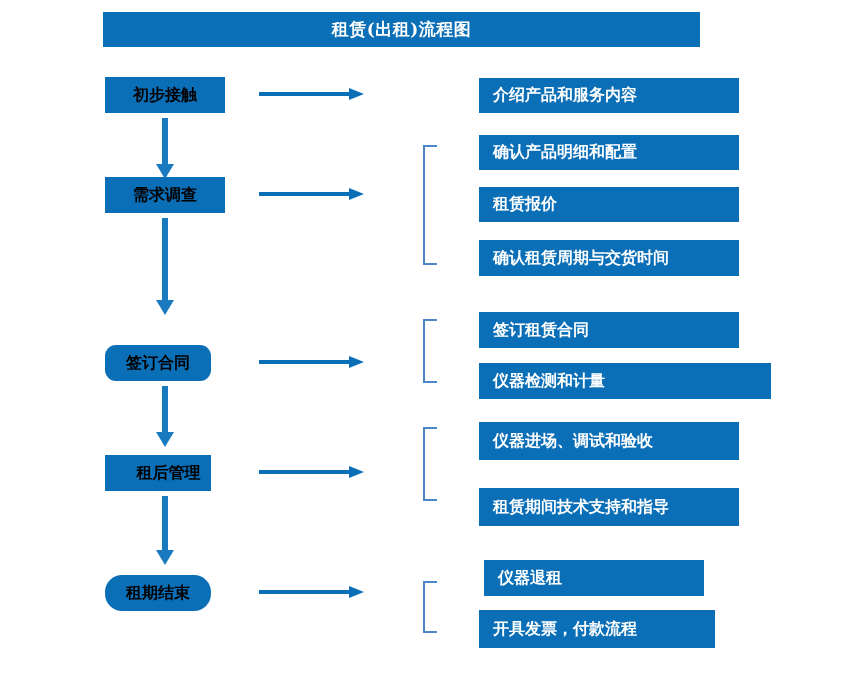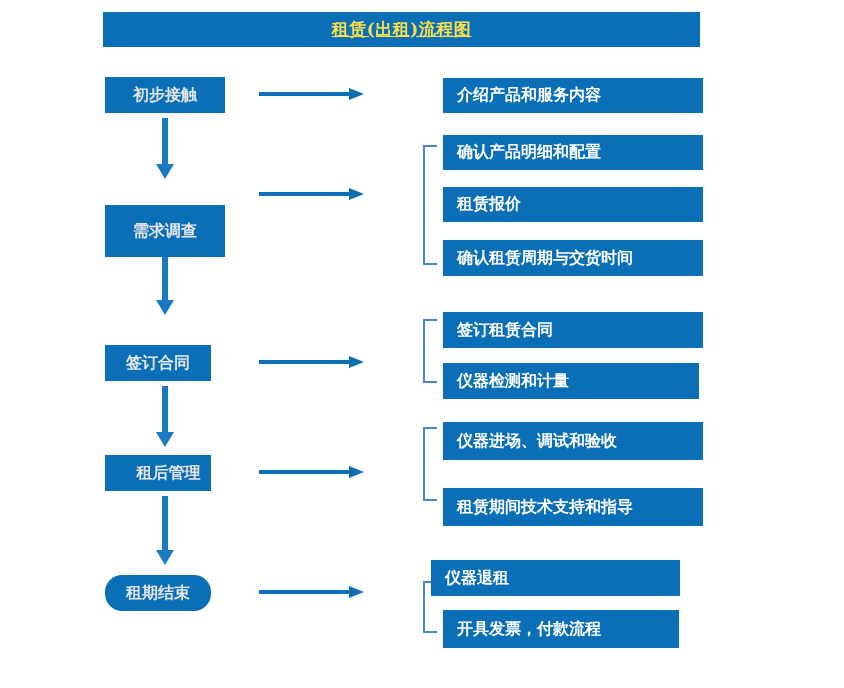--- a/index.html
+++ b/index.html
@@ -28,53 +28,53 @@
     left: 103px;
     top: 12px;
     width: 597px;
     height: 35px;
     background: #0b6fb8;
     display: flex;
     align-items: center;
     justify-content: center;
   }
   .title-bar .title-text {
-    color: #fde047;
+    color: #ffffff;
     font-size: 17px;
     font-weight: bold;
     letter-spacing: 0.5px;
     font-family: "DejaVu Serif", "Liberation Serif", serif;
-    text-decoration: underline;
   }
 
   
   .stage-box {
     position: absolute;
     background: #0b6fb8;
     display: flex;
     align-items: center;
     justify-content: center;
     box-sizing: border-box;
   }
   .stage-box .stage-label {
-    color: #e5e5e5;
+    color: #000000;
     font-size: 16px;
     font-weight: bold;
     font-family: Liberation Mono, monospace;
     white-space: nowrap;
   }
 
   
   .detail-box {
     position: absolute;
     background: #0b6fb8;
     display: flex;
     align-items: center;
     box-sizing: border-box;
     padding-left: 14px;
+    margin-left: 36px;
   }
   .detail-box .detail-label {
     color: #ffffff;
     font-size: 16px;
     font-weight: bold;
     font-family: "DejaVu Serif", "Liberation Serif", serif;
     white-space: nowrap;
   }
 
   
@@ -146,25 +146,25 @@
     </g>
     <g fill="none" stroke="#4a86c8" stroke-width="2">
       <path d="M 437 582 L 424 582 L 424 632 L 437 632"></path>
     </g>
   </svg>
 
   <div class="stage-box" style="left:105px; top:77px; width:120px; height:36px;">
     <span class="stage-label">初步接触</span>
   </div>
 
-  <div class="stage-box" style="left:105px; top:177px; width:120px; height:52px;margin-top:28px;">
+  <div class="stage-box" style="left:105px; top:177px; width:120px; height:36px;">
     <span class="stage-label">需求调查</span>
   </div>
 
-  <div class="stage-box" style="left:105px; top:345px; width:106px; height:36px;">
+  <div class="stage-box" style="left:105px; top:345px; width:106px; height:36px;border-radius:11px;">
     <span class="stage-label">签订合同</span>
   </div>
 
   <div class="stage-box" style="left:105px; top:455px; width:106px; height:36px;padding-left:21px;">
     <span class="stage-label">租后管理</span>
   </div>
 
   <div class="stage-box" style="left:105px; top:575px; width:106px; height:36px;border-radius:17px;">
     <span class="stage-label">租期结束</span>
   </div>
@@ -182,33 +182,33 @@
   </div>
 
   <div class="detail-box" style="left:443px; top:240px; width:260px; height:36px;">
     <span class="detail-label">确认租赁周期与交货时间</span>
   </div>
 
   <div class="detail-box" style="left:443px; top:312px; width:260px; height:36px;">
     <span class="detail-label">签订租赁合同</span>
   </div>
 
-  <div class="detail-box" style="left:443px; top:363px; width:256px; height:36px;">
+  <div class="detail-box" style="left:443px; top:363px; width:292px; height:36px;">
     <span class="detail-label">仪器检测和计量</span>
   </div>
 
   <div class="detail-box" style="left:443px; top:422px; width:260px; height:38px;">
     <span class="detail-label">仪器进场、调试和验收</span>
   </div>
 
   <div class="detail-box" style="left:443px; top:488px; width:260px; height:38px;">
     <span class="detail-label">租赁期间技术支持和指导</span>
   </div>
 
-  <div class="detail-box" style="left:431px; top:560px; width:249px; height:36px;">
+  <div class="detail-box" style="left:448px; top:560px; width:220px; height:36px;">
     <span class="detail-label">仪器退租</span>
   </div>
 
   <div class="detail-box" style="left:443px; top:610px; width:236px; height:38px;">
     <span class="detail-label">开具发票，付款流程</span>
   </div>
 
 </div>
 
 </body></html>

